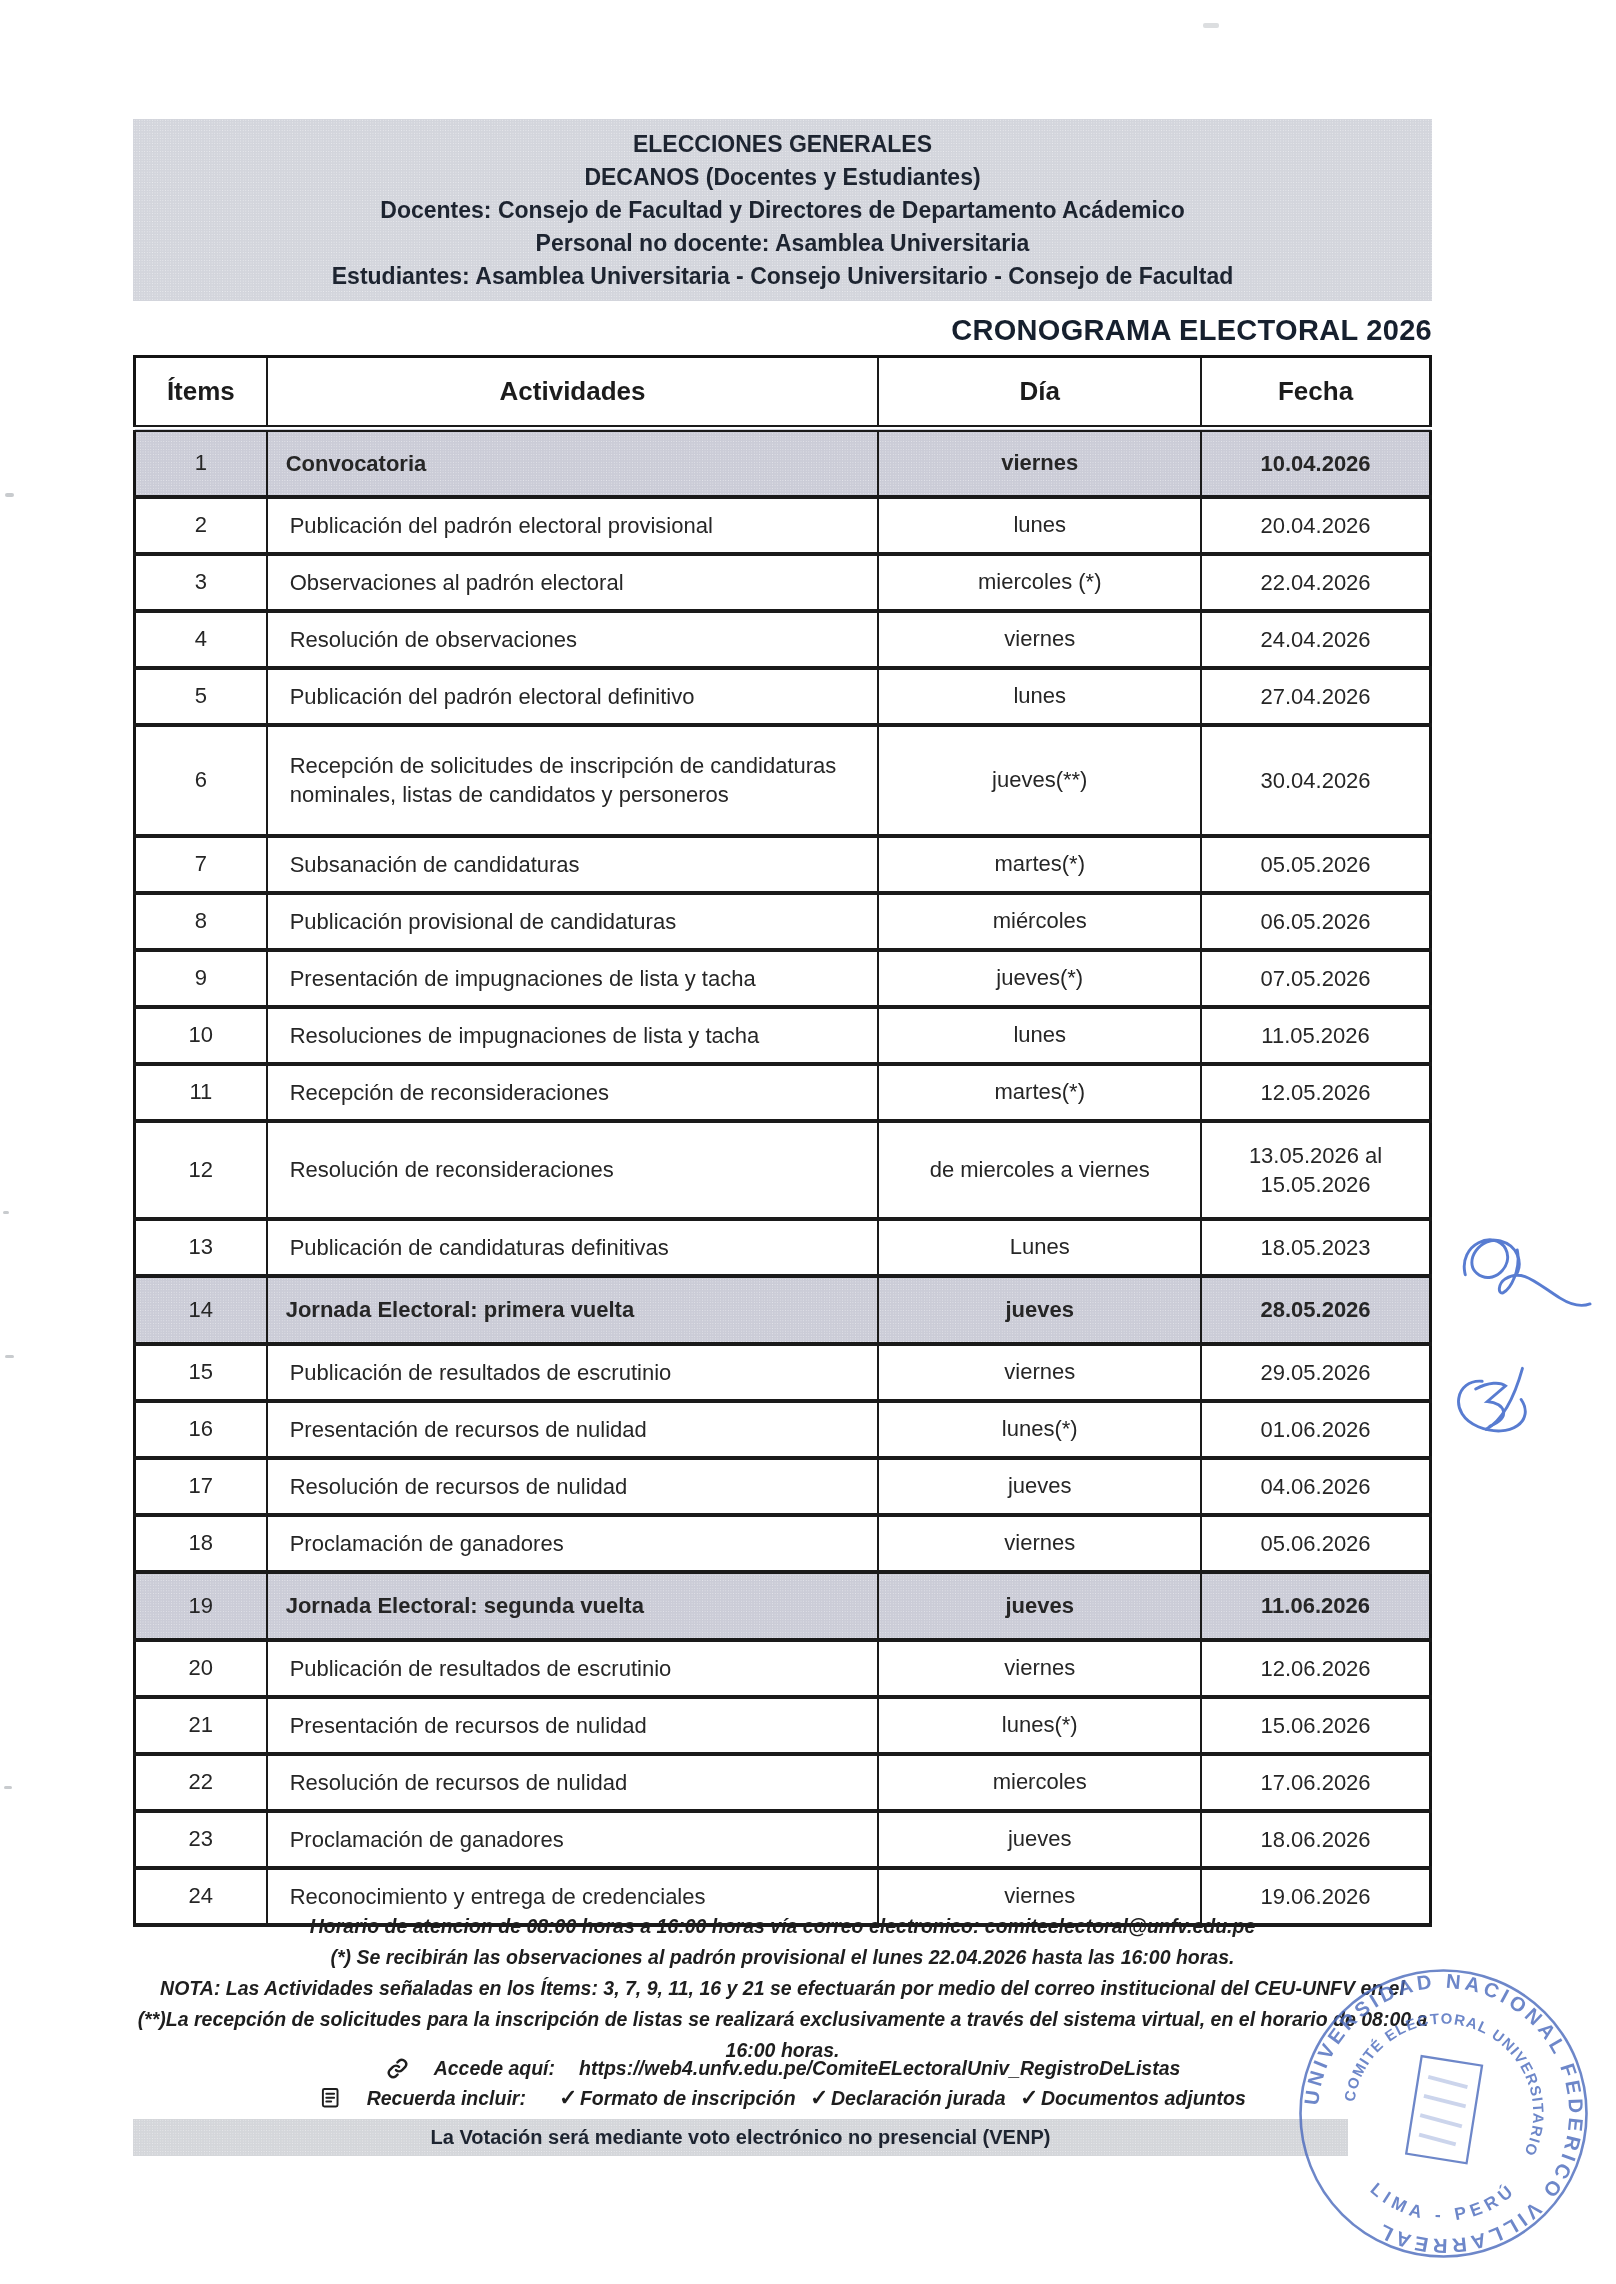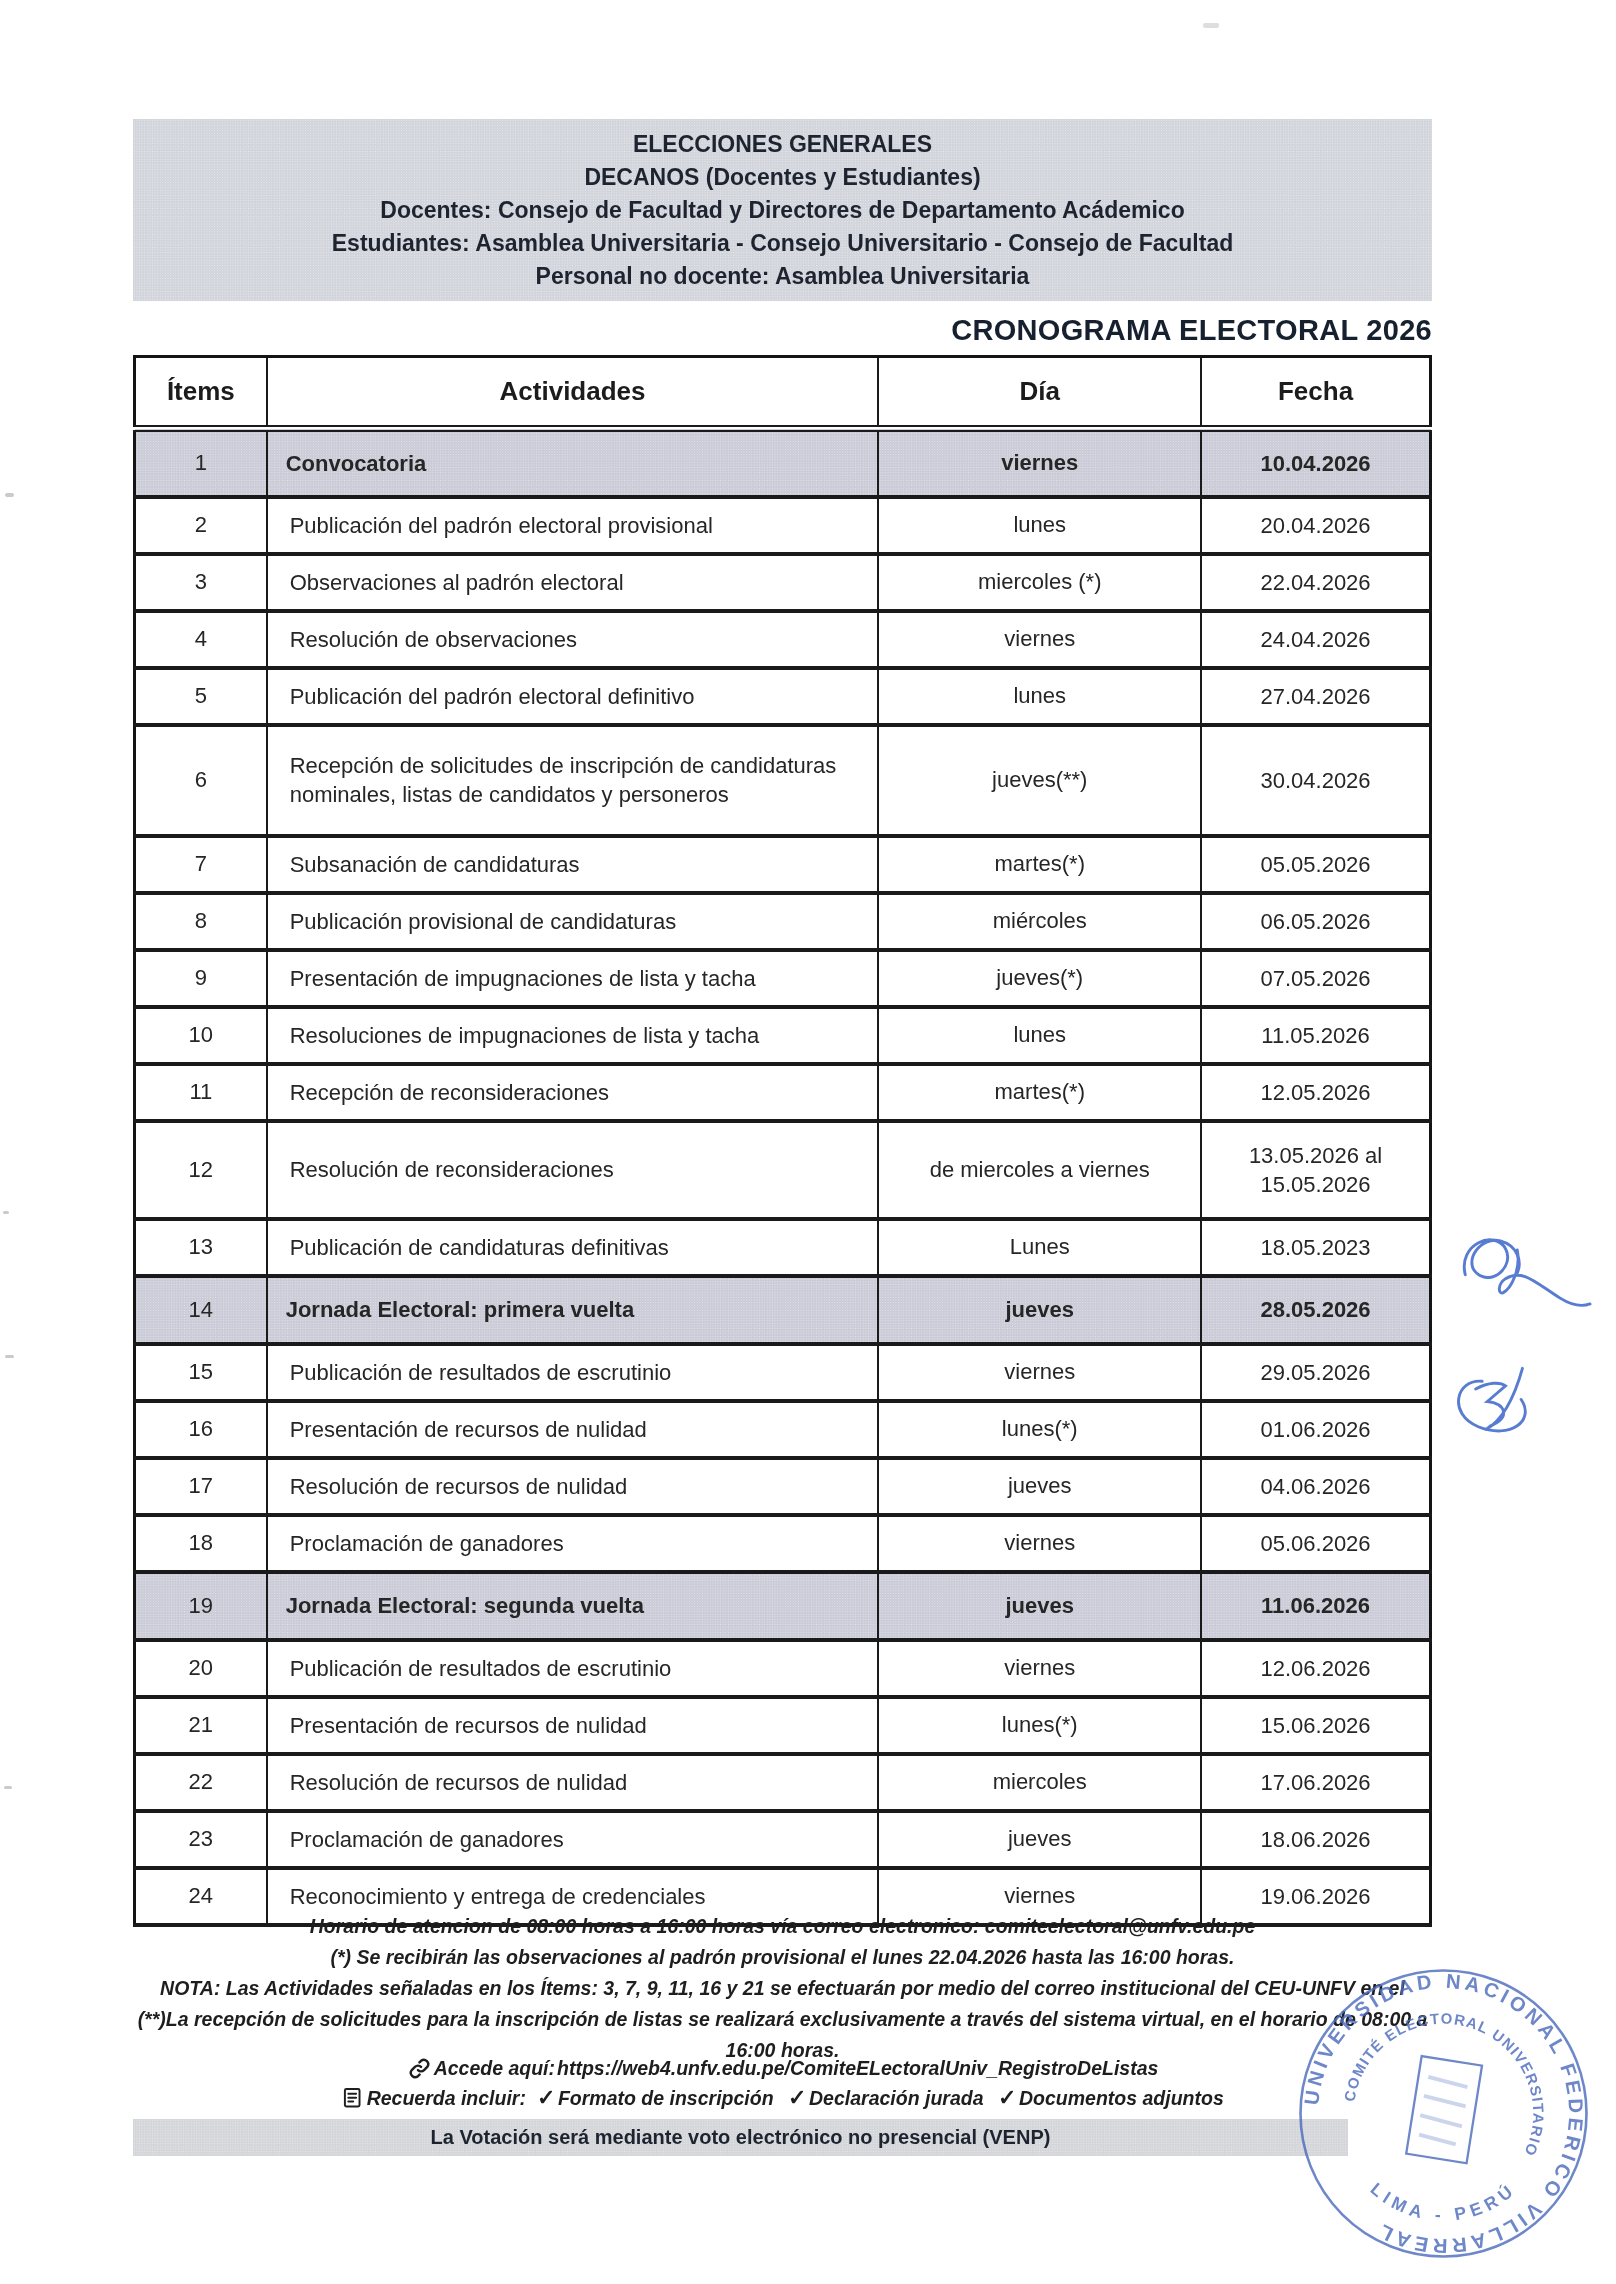--- a/index.html
+++ b/index.html
@@ -51,21 +51,21 @@
   td.c-act{text-align:left;padding-left:22px;padding-right:6.5px;line-height:29px;}
   td.c-dia{text-align:center;}
   td.c-fecha{text-align:center;white-space:pre-line;line-height:29px;}
   
   .notes{
     position:absolute;left:133px;top:1911px;width:1299px;text-align:center;
     font-style:italic;font-weight:700;font-size:19.5px;line-height:31px;color:#1e1e1e;z-index:2;
   }
   .icon-line{
     position:absolute;left:133px;width:1299px;display:flex;justify-content:center;align-items:center;
-    font-style:italic;font-weight:700;font-size:19.5px;color:#1e1e1e;z-index:2;gap:2px;
+    font-style:italic;font-weight:700;font-size:19.5px;color:#1e1e1e;z-index:2;gap:24px;
   }
   .link-line{top:2056px;}
   .reminder-line{top:2085px;}
   .icon-line svg{flex:0 0 auto;}
   .chk-item{display:inline-flex;align-items:center;margin-left:9px;}
   .chk-icon{font-style:normal;font-weight:700;font-size:22px;margin-right:2.6px;}
   
   .footer-bar{
     position:absolute;left:133px;top:2119px;width:1215px;height:37px;z-index:1;
     background-color:#d4d6da;
@@ -93,23 +93,23 @@
 
 <div class="page">
 
   <section class="header-block">
   <div class="hdr-line">ELECCIONES GENERALES</div>
 
   <div class="hdr-line">DECANOS (Docentes y Estudiantes)</div>
 
   <div class="hdr-line">Docentes: Consejo de Facultad y Directores de Departamento Acádemico</div>
 
+  <div class="hdr-line">Personal no docente: Asamblea Universitaria</div>
+
   <div class="hdr-line">Estudiantes: Asamblea Universitaria - Consejo Universitario - Consejo de Facultad</div>
-
-  <div class="hdr-line">Personal no docente: Asamblea Universitaria</div>
 </section>
 
   <h1 class="doc-title">CRONOGRAMA ELECTORAL 2026</h1>
 
   <table class="schedule">
     <colgroup>
         <col class="c1">
         <col class="c2">
         <col class="c3">
         <col class="c4">

